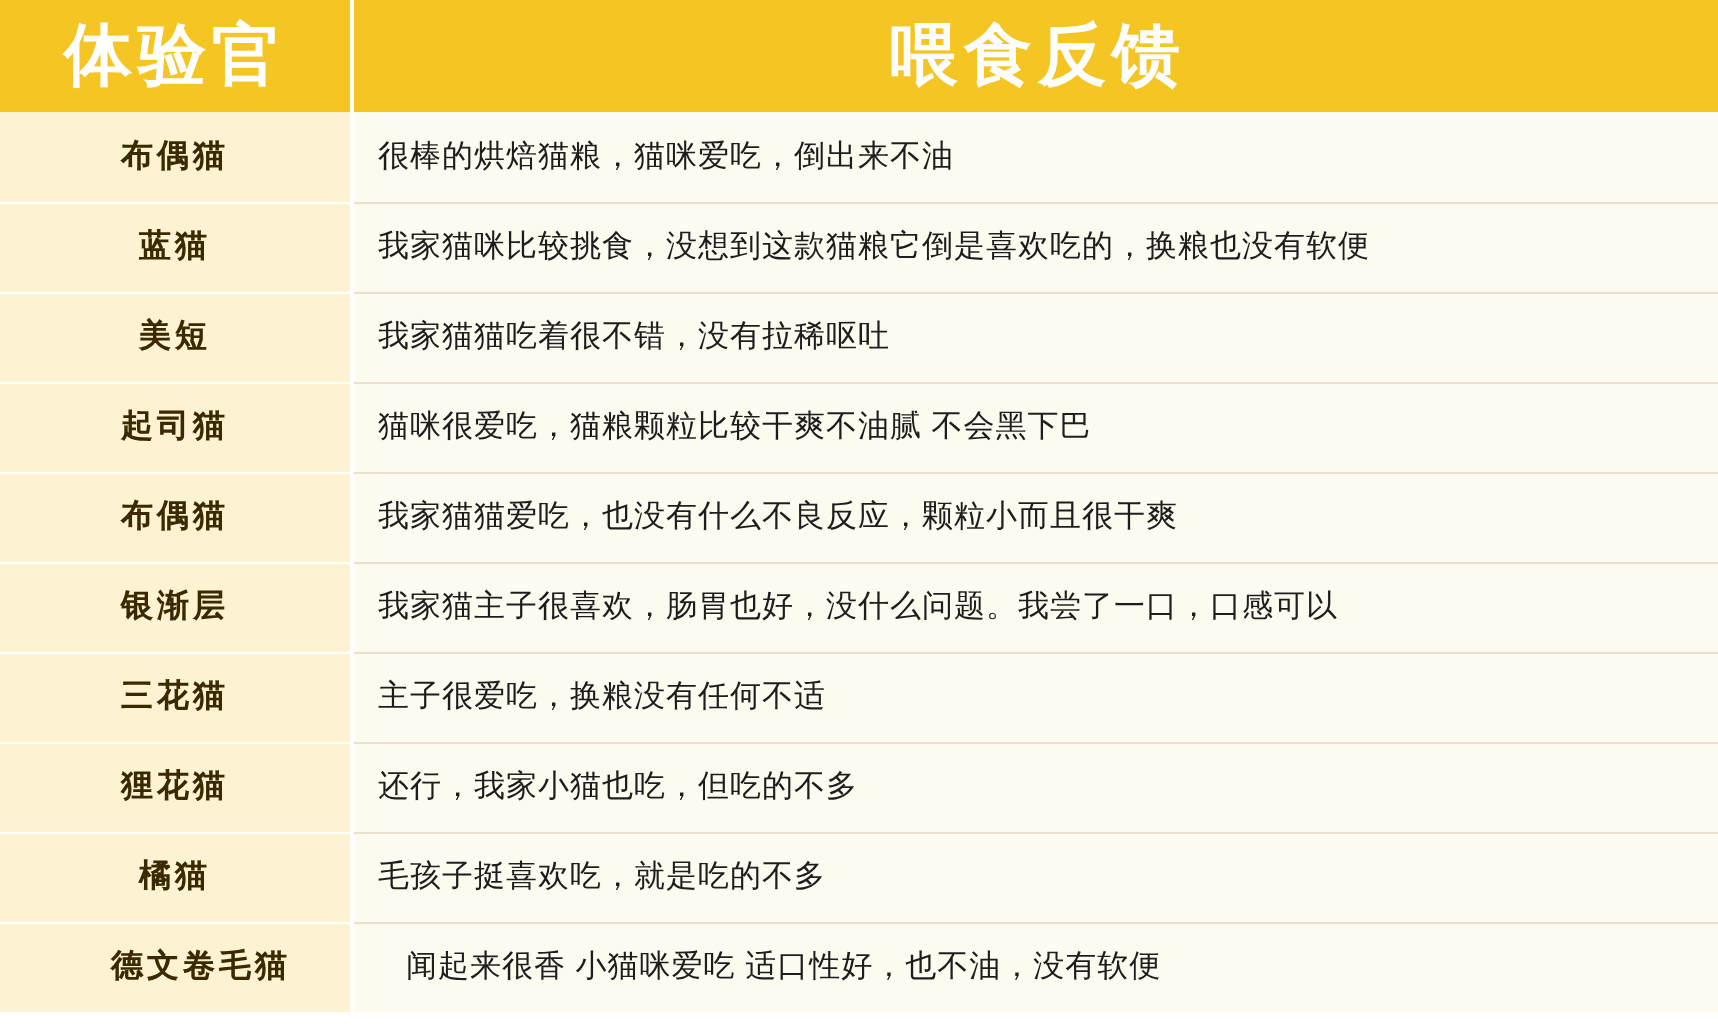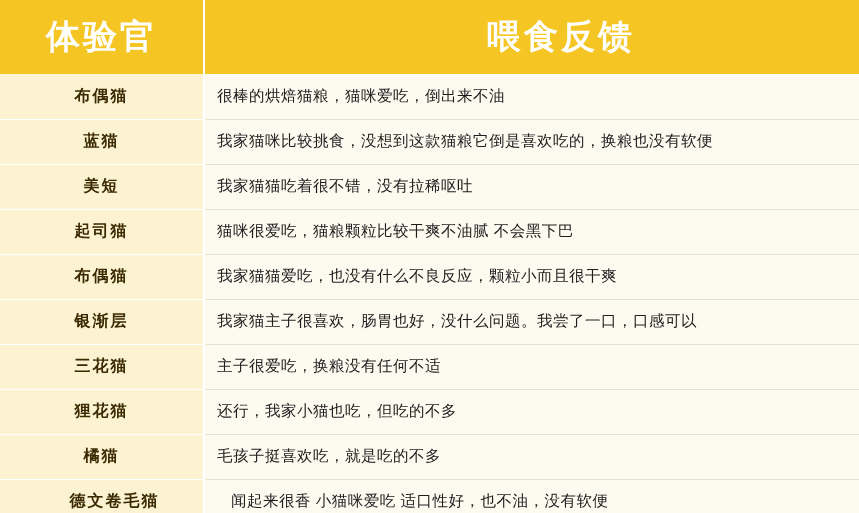--- a/index.html
+++ b/index.html
@@ -22,21 +22,21 @@
     background: #f5c523;
     height: 56px;
   }
   .header-cell {
     color: #ffffff;
     font-size: 34px;
     font-weight: bold;
     text-align: center;
     letter-spacing: 3px;
     vertical-align: middle;
-    padding: 14px;
+    padding: 0;
   }
   .header-cell.col-breed {
     width: 175px;
     border-right: 2px solid #ffffff;
   }
   .header-cell.col-feedback {
     width: 684px;
   }
   .data-row {
     height: 45px;

